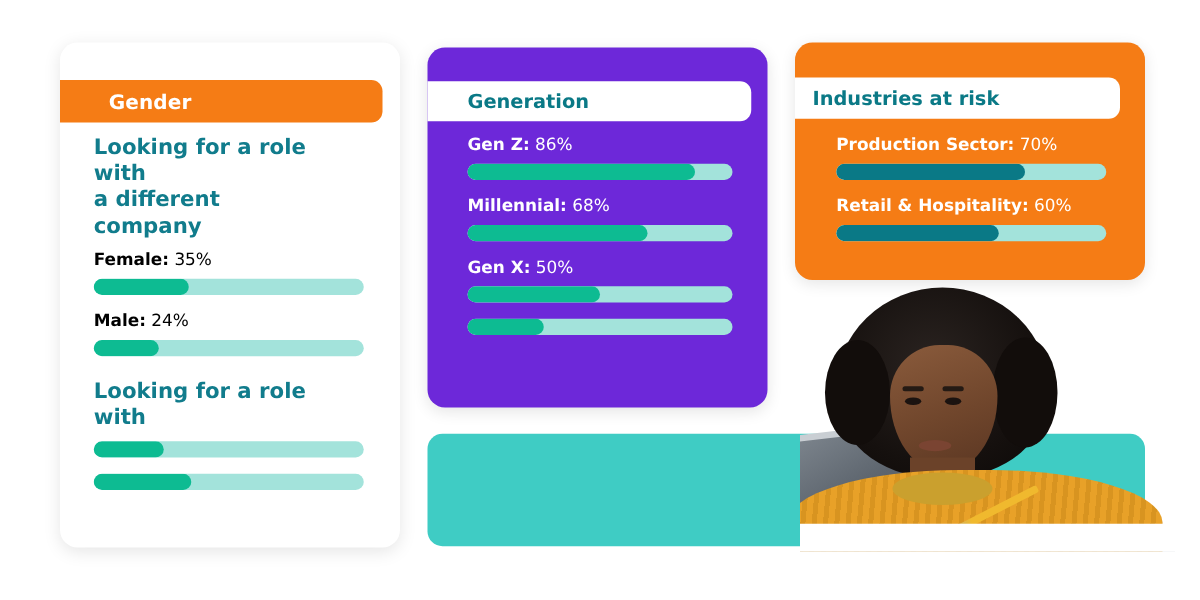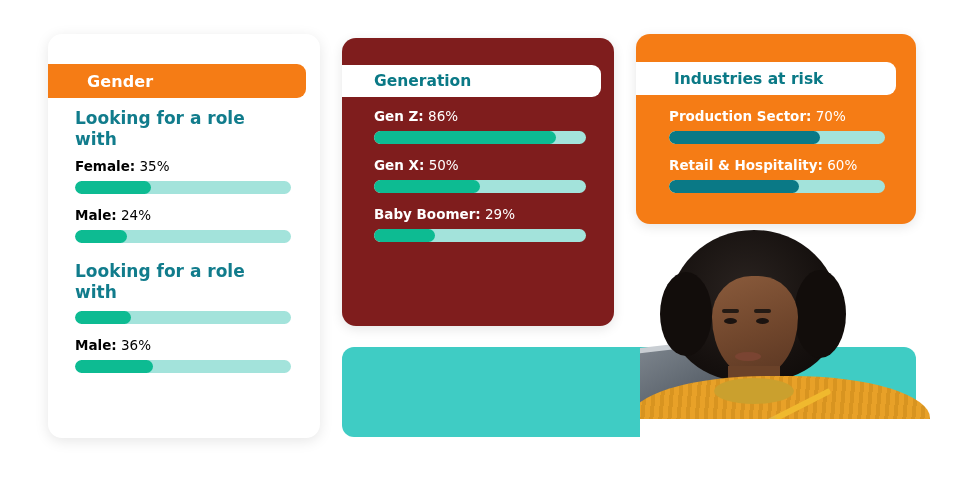--- a/index.html
+++ b/index.html
@@ -100,21 +100,21 @@
     border-radius: 7px;
     background: #0DBB92;
   }
 
   
   .card-generation {
     left: 342px;
     top: 38px;
     width: 272px;
     height: 288px;
-    background: #7f1d1d;
+    background: #6d28d9;
     box-shadow: 0 3px 12px rgba(0,0,0,0.10);
   }
   .gen-tab {
     position: absolute;
     left: 0px;
     top: 27px;
     width: 259px;
     height: 32px;
     background: #ffffff;
     border-top-right-radius: 9px;
@@ -152,21 +152,21 @@
     top: 28px;
     width: 260px;
     height: 33px;
     background: #ffffff;
     border-top-right-radius: 9px;
     border-bottom-right-radius: 9px;
     display: flex;
     align-items: center;
   }
   .ind-tab-label {
-    margin-left: 38px;
+    margin-left: 14px;
     color: #0A7986;
     font-size: 15.5px;
     font-weight: bold;
   }
   .ind-body {
     position: absolute;
     left: 33px;
     top: 74px;
     right: 32px;
   }
@@ -327,20 +327,21 @@
   <div class="card card-gender">
 
     <div class="gender-tab">
       <span class="gender-tab-label">Gender</span>
     </div>
 
     <div class="gender-body">
 
       <div class="group-heading">
         <span>Looking for a role with</span><br>
+        <span>a different company</span>
       </div>
 
       <div class="metric">
         <div class="metric-label">
           <span class="name">Female:</span>
           <span class="val">35%</span>
         </div>
         <div class="bar">
           <div class="bar-fill" style="width: 35%;"></div>
         </div>
@@ -360,24 +361,20 @@
         <span>Looking for a role with</span><br>
       </div>
 
       <div class="metric">
         <div class="bar">
           <div class="bar-fill" style="width: 26%;"></div>
         </div>
       </div>
 
       <div class="metric">
-        <div class="metric-label">
-          <span class="name">Male:</span>
-          <span class="val">36%</span>
-        </div>
         <div class="bar">
           <div class="bar-fill" style="width: 36%;"></div>
         </div>
       </div>
 
     </div>
   </div>
 
   <div class="card card-generation">
 
@@ -390,36 +387,41 @@
       <div class="metric">
         <div class="metric-label">
           <span class="name">Gen Z:</span>
           <span class="val">86%</span>
         </div>
         <div class="bar">
           <div class="bar-fill" style="width: 86%;"></div>
         </div>
       </div>
 
+      <div class="metric">
+        <div class="metric-label">
+          <span class="name">Millennial:</span>
+          <span class="val">68%</span>
+        </div>
+        <div class="bar">
+          <div class="bar-fill" style="width: 68%;"></div>
+        </div>
+      </div>
 
       <div class="metric">
         <div class="metric-label">
           <span class="name">Gen X:</span>
           <span class="val">50%</span>
         </div>
         <div class="bar">
           <div class="bar-fill" style="width: 50%;"></div>
         </div>
       </div>
 
       <div class="metric">
-        <div class="metric-label">
-          <span class="name">Baby Boomer:</span>
-          <span class="val">29%</span>
-        </div>
         <div class="bar">
           <div class="bar-fill" style="width: 29%;"></div>
         </div>
       </div>
 
     </div>
   </div>
 
   <div class="card card-industries">
 

